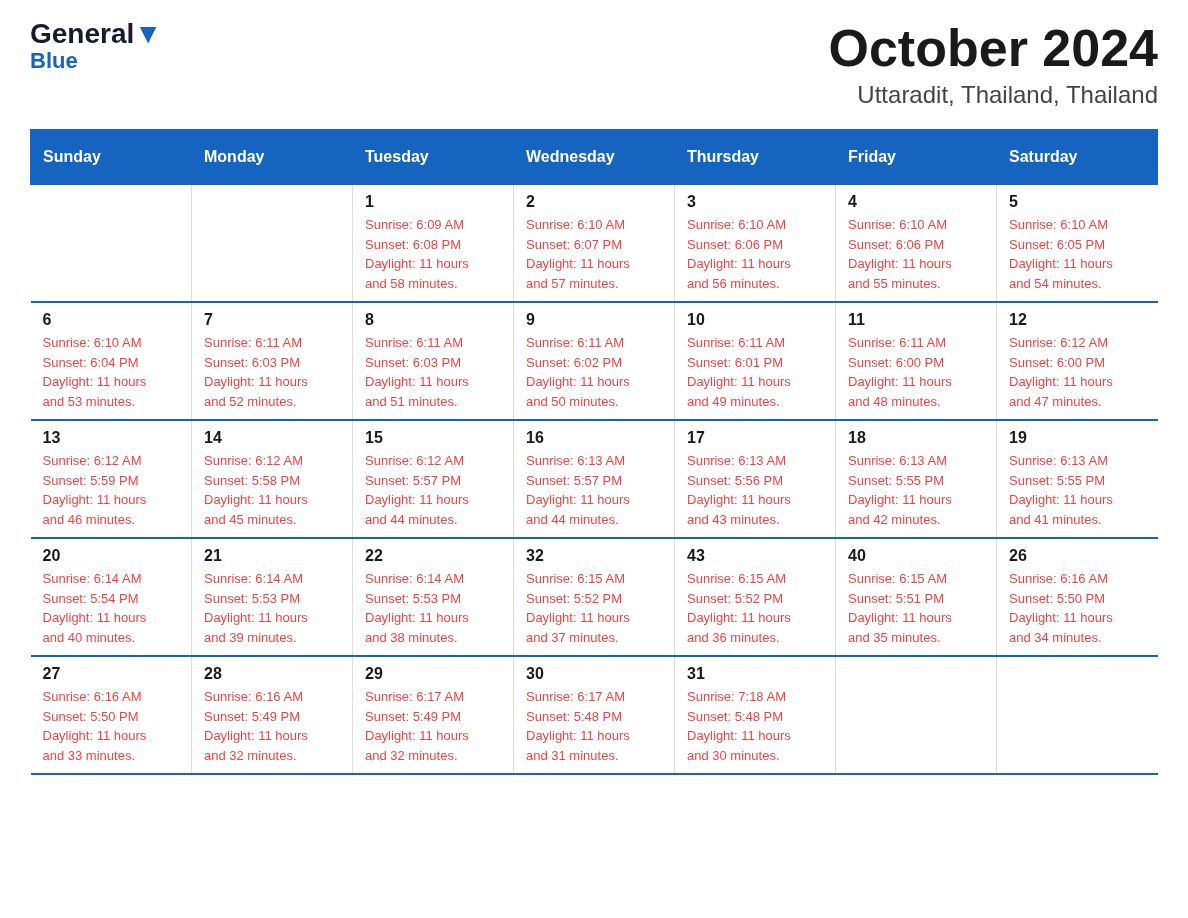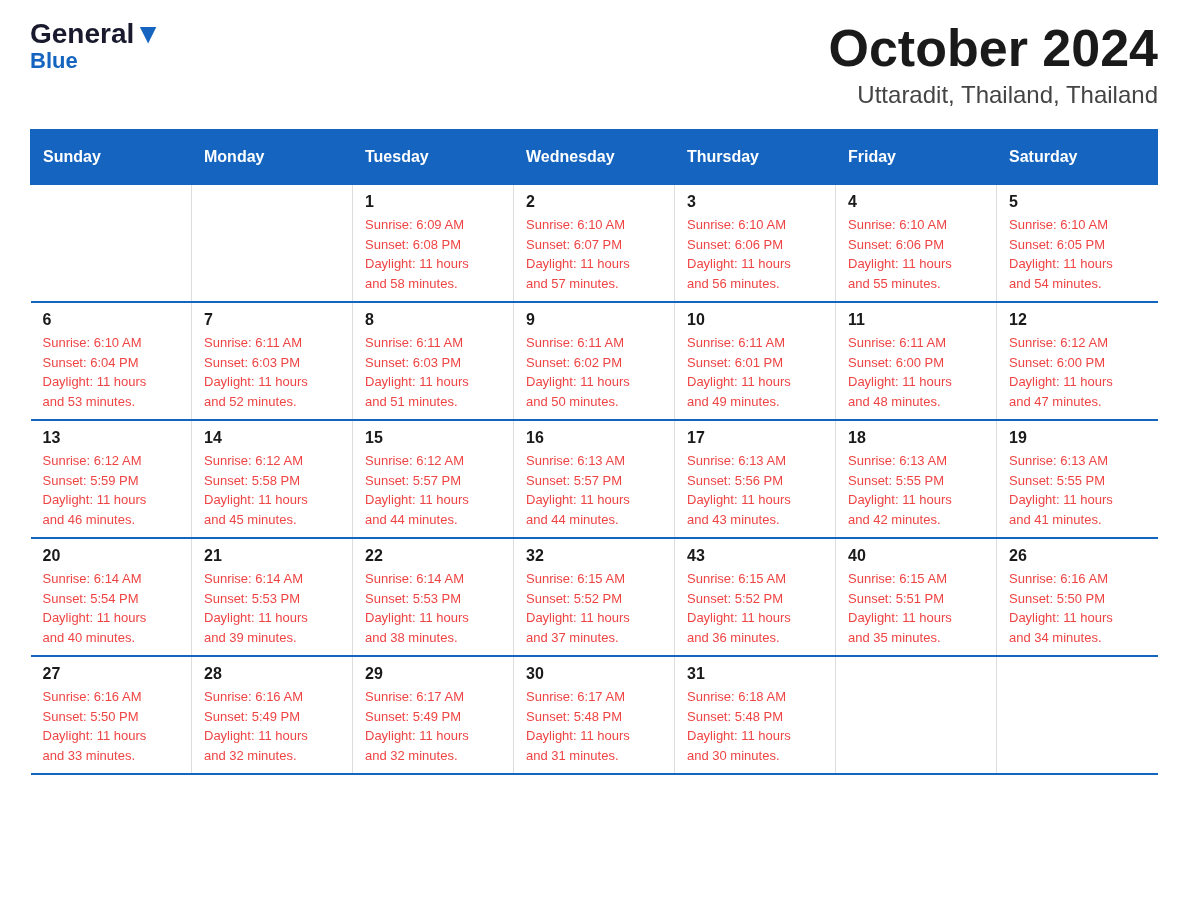--- a/index.html
+++ b/index.html
@@ -342,21 +342,21 @@
         </td>
         <td>
           <div class="day-number">30</div>
           <div class="day-info" style="white-space: pre-line;">Sunrise: 6:17 AM
 Sunset: 5:48 PM
 Daylight: 11 hours
 and 31 minutes.</div>
         </td>
         <td>
           <div class="day-number">31</div>
-          <div class="day-info" style="white-space: pre-line;">Sunrise: 6:18 AM
+          <div class="day-info" style="white-space: pre-line;">Sunrise: 7:18 AM
 Sunset: 5:48 PM
 Daylight: 11 hours
 and 30 minutes.</div>
         </td>
         <td class="empty-cell"></td>
         <td class="empty-cell"></td>
       </tr>
     </tbody>
 </table>
 

